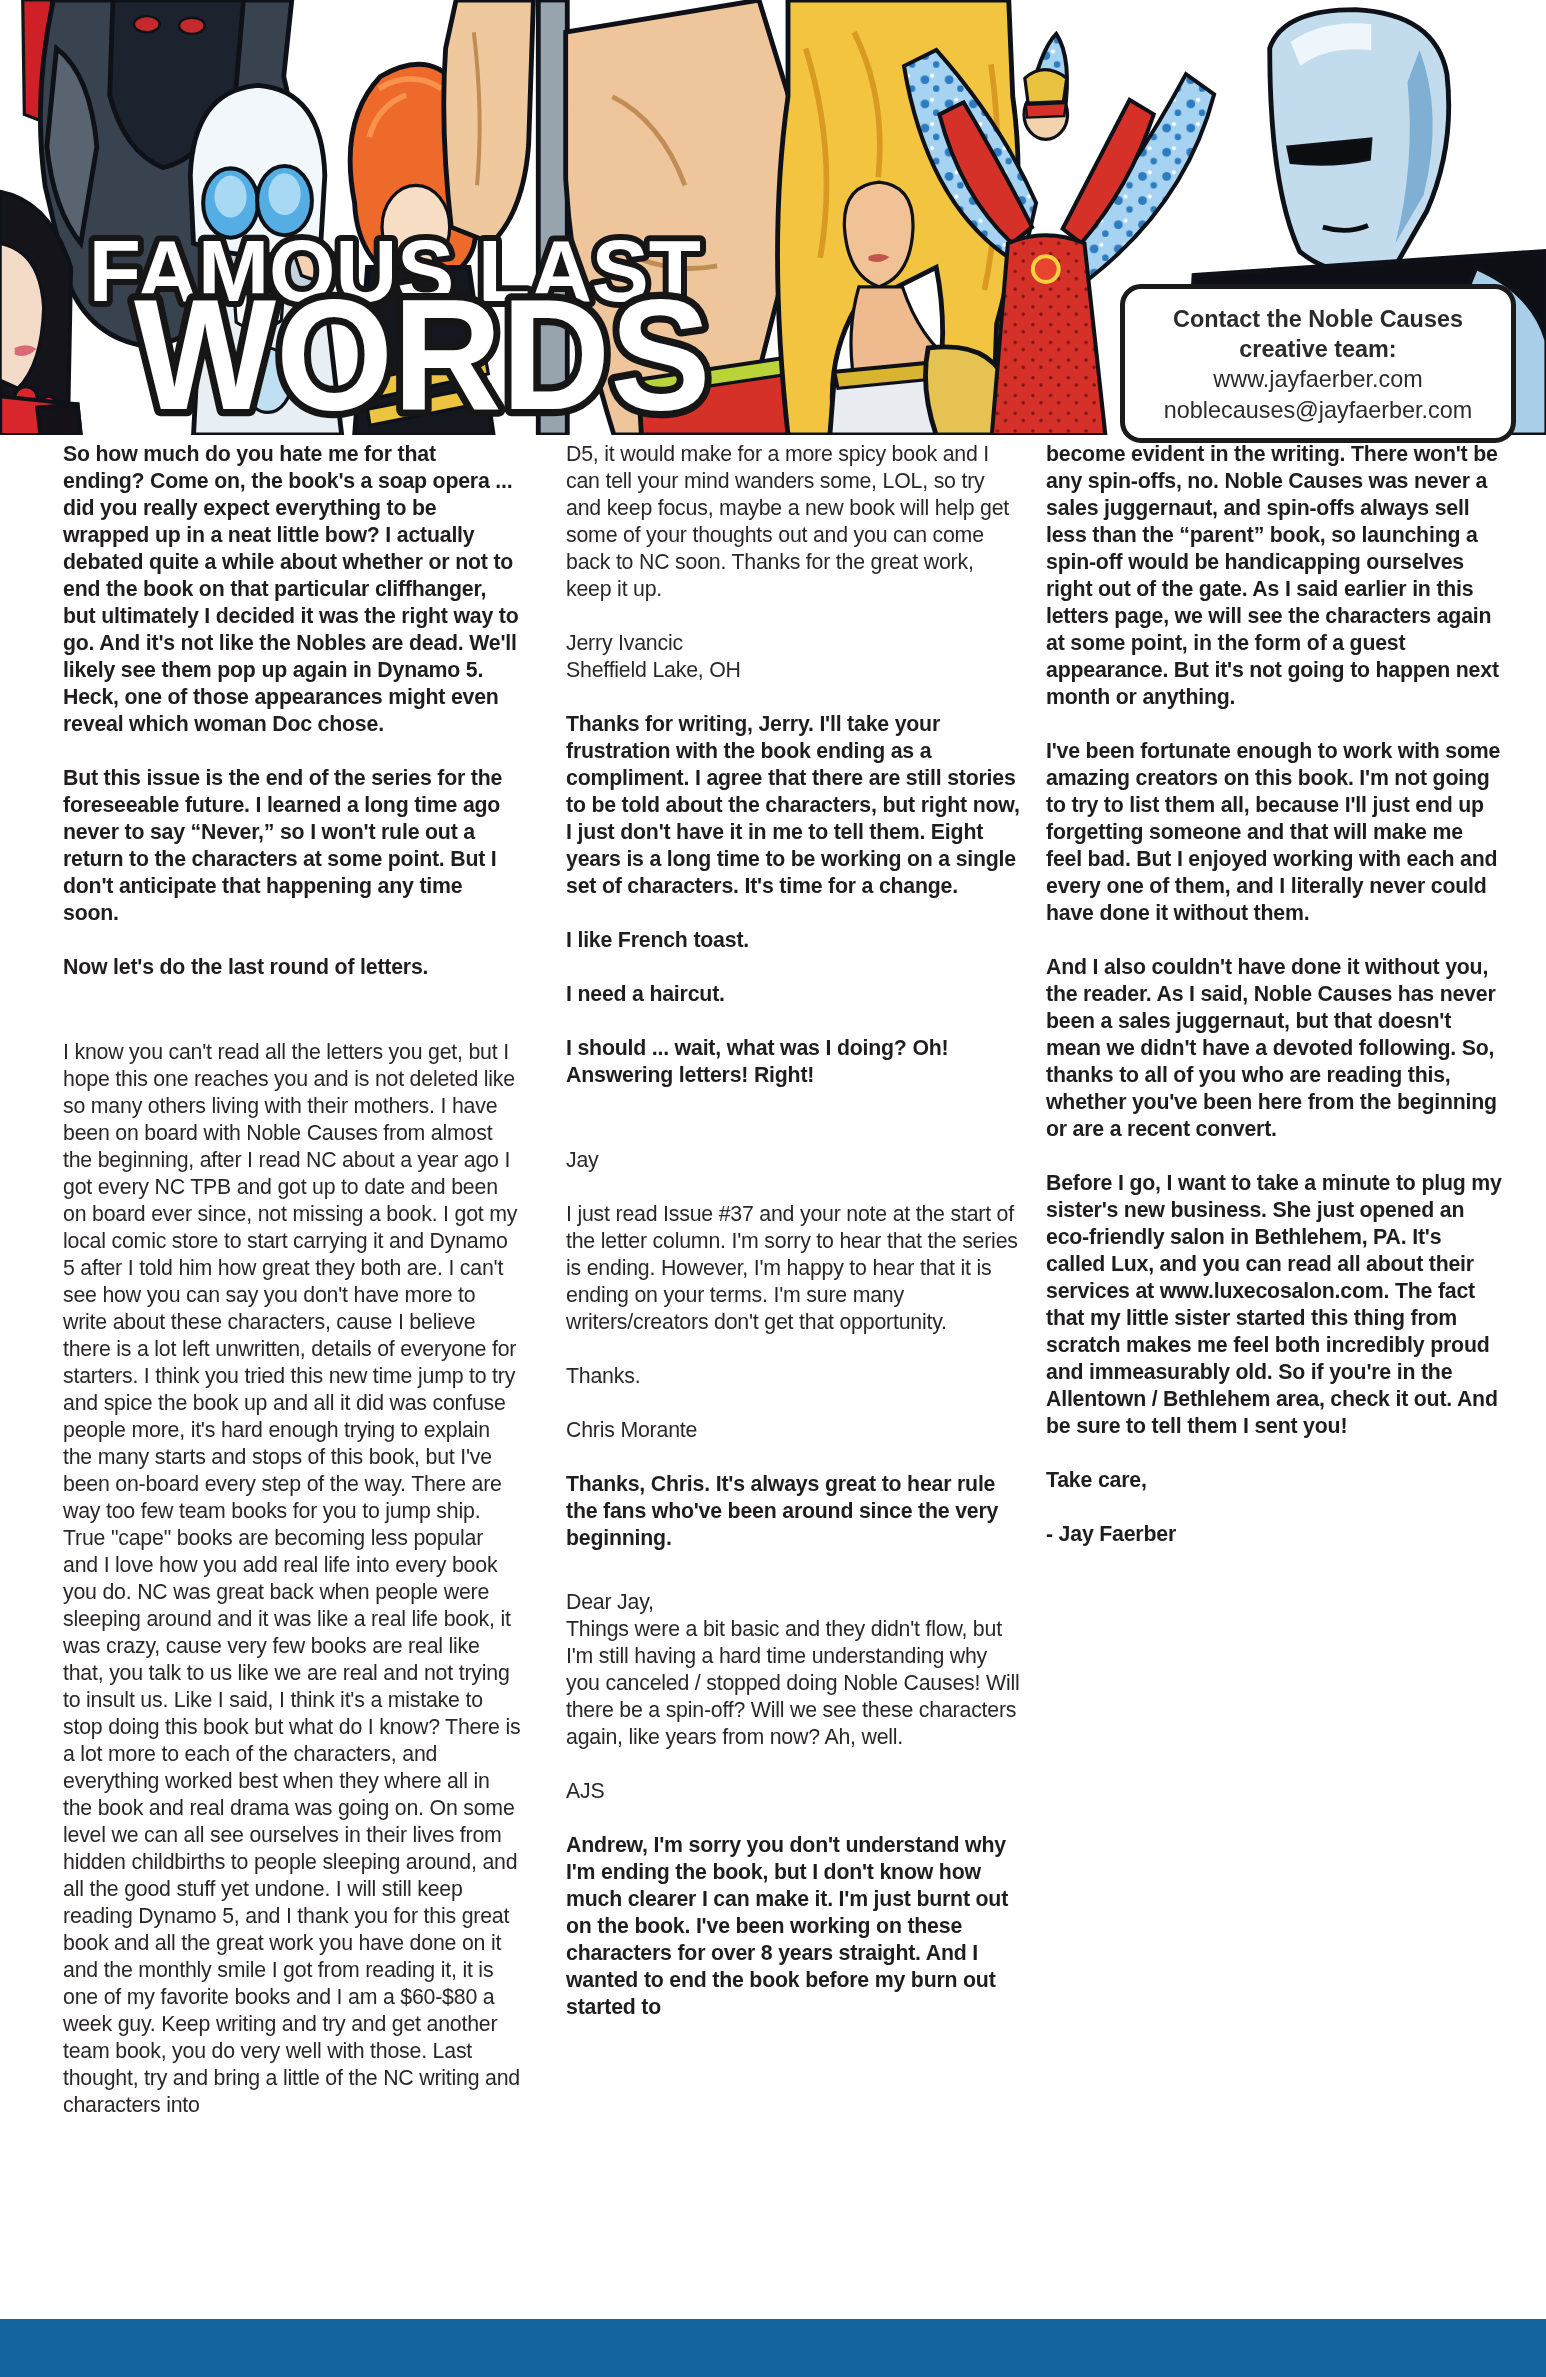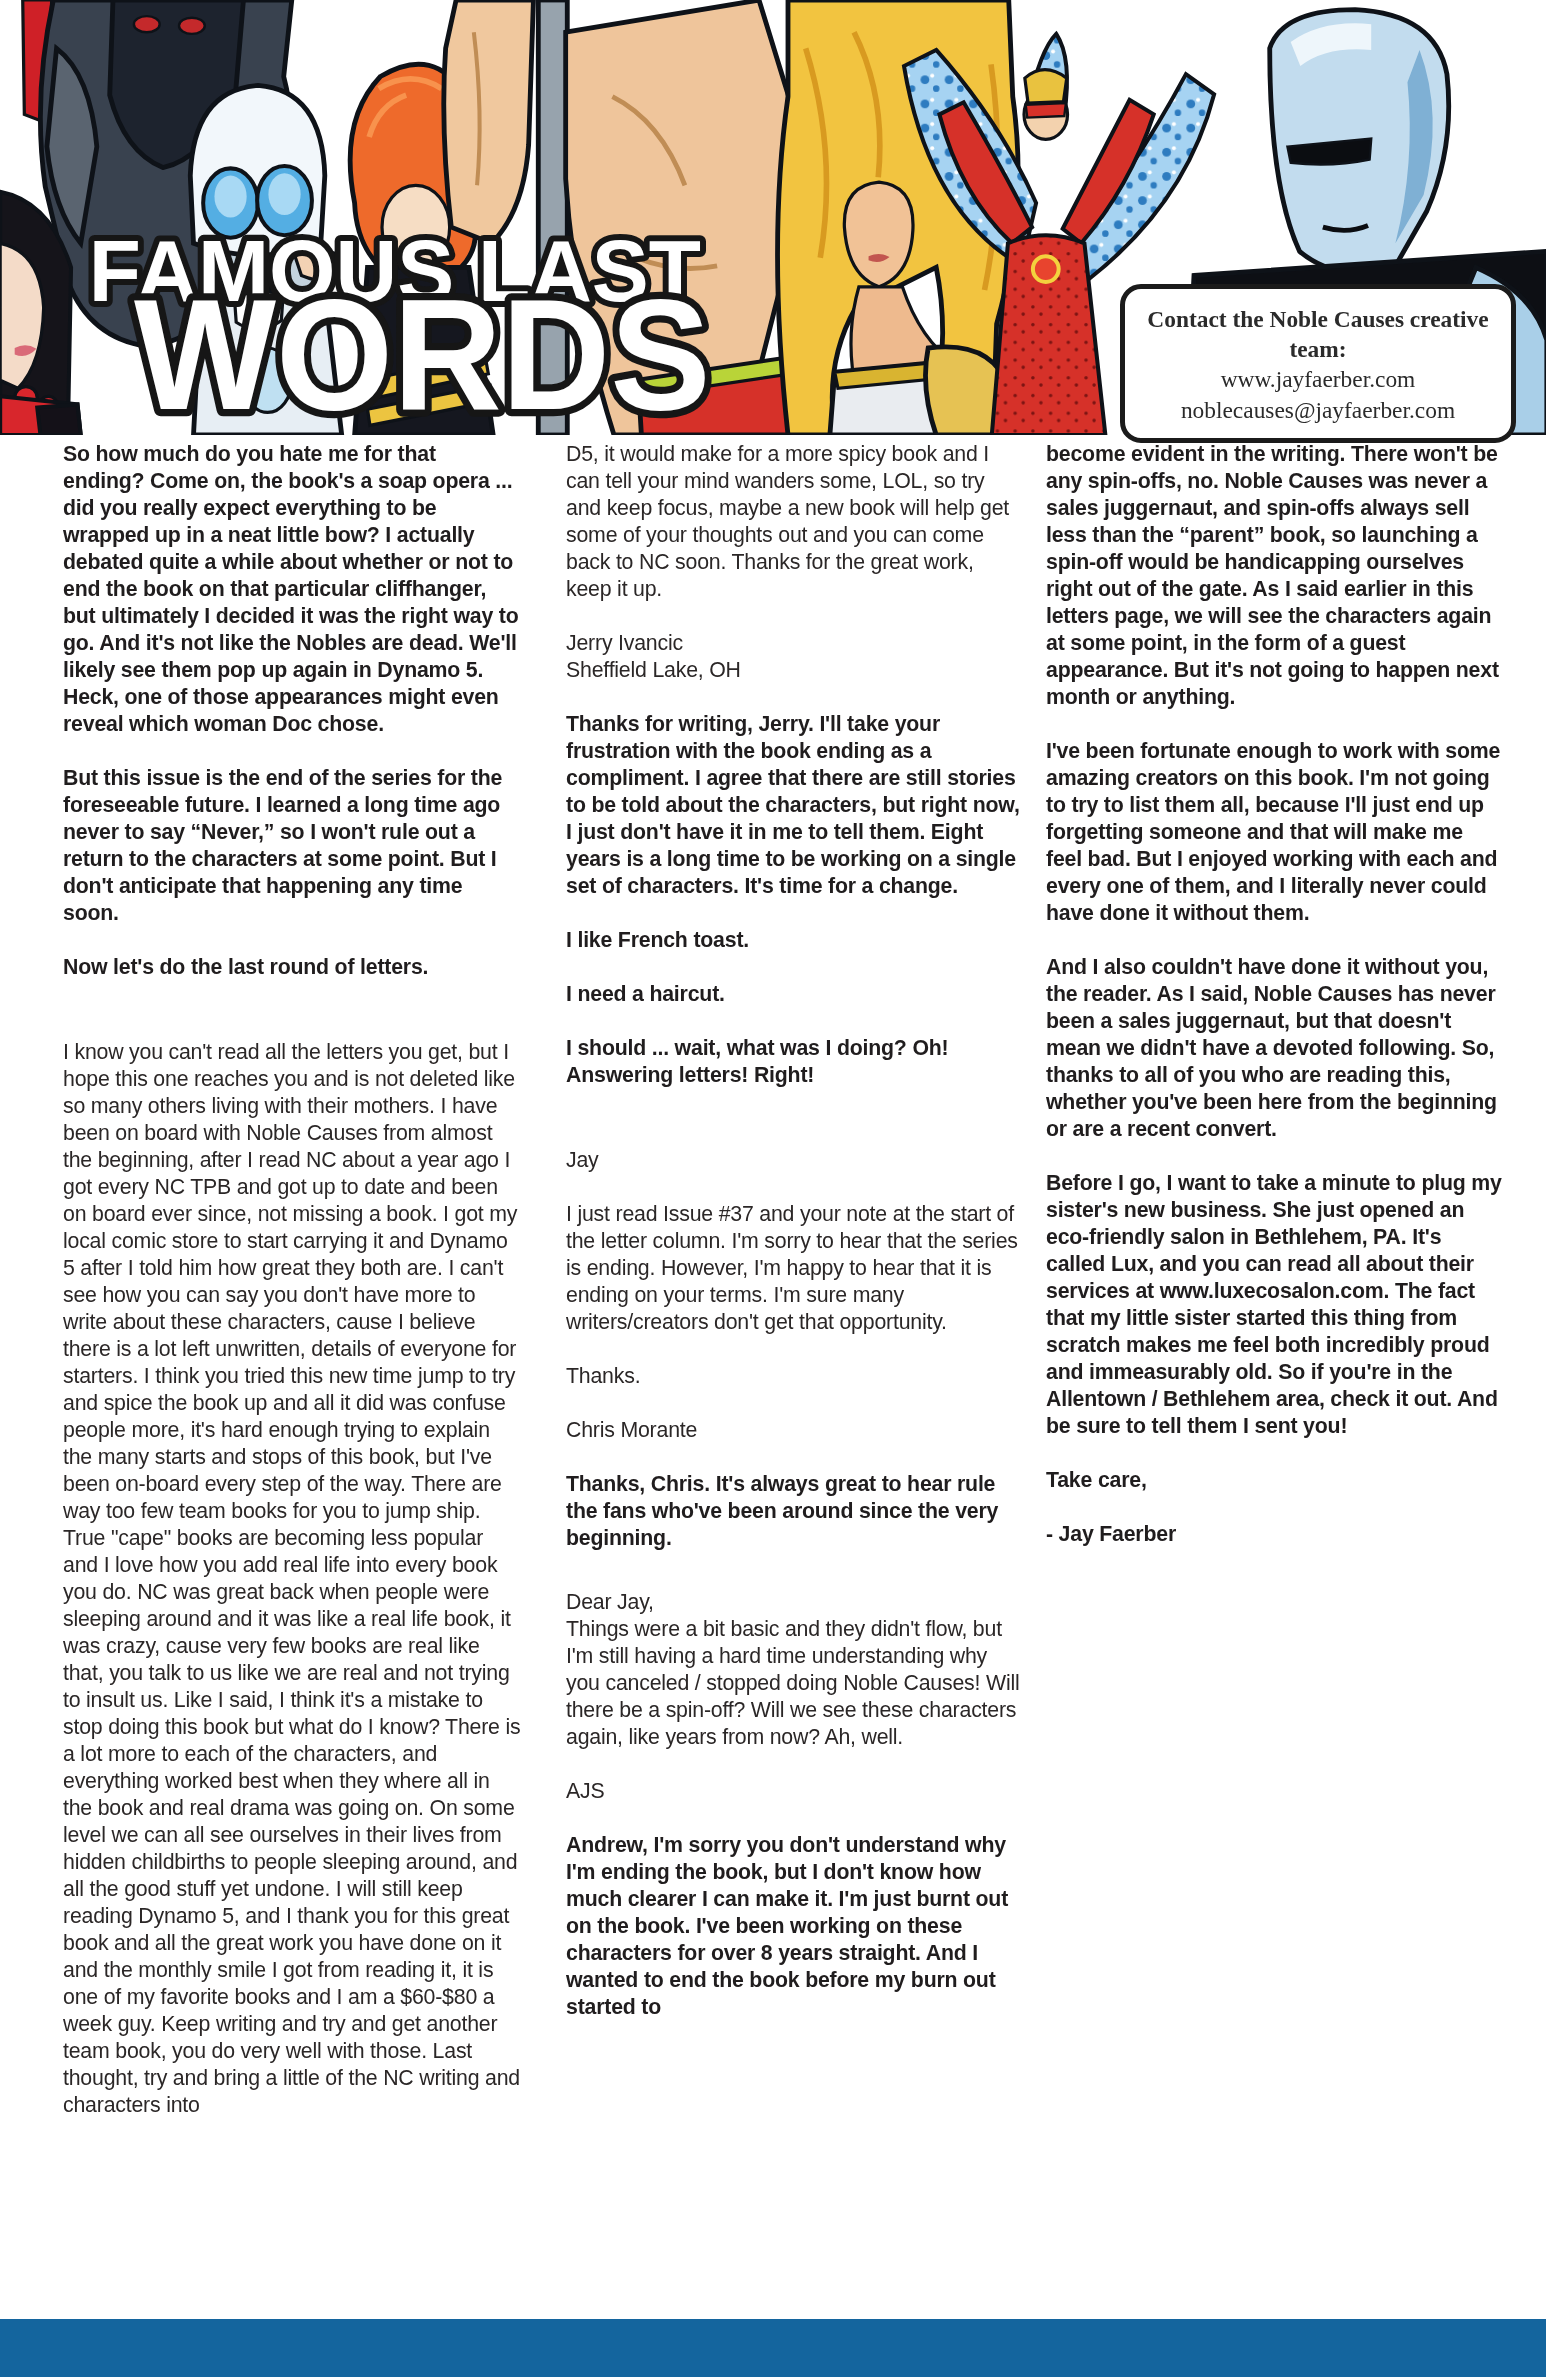--- a/index.html
+++ b/index.html
@@ -24,21 +24,20 @@
     width:396px;
     box-sizing:border-box;
     background:#ffffff;
     border:5.6px solid #1b1b1b;
     border-radius:21px;
     padding:14.5px 8px 13px 8px;
     text-align:center;
     font-size:23.4px;
     line-height:1.3;
     color:#2b2b2b;
-    font-family:Liberation Serif, serif;
   }
   .cb-head{font-weight:bold;}
   .cb-line{font-weight:normal;}
   .col{
     position:absolute;
     top:441px;
     width:458px;
     height:1871px;
     overflow:hidden;
     font-size:21.3px;

